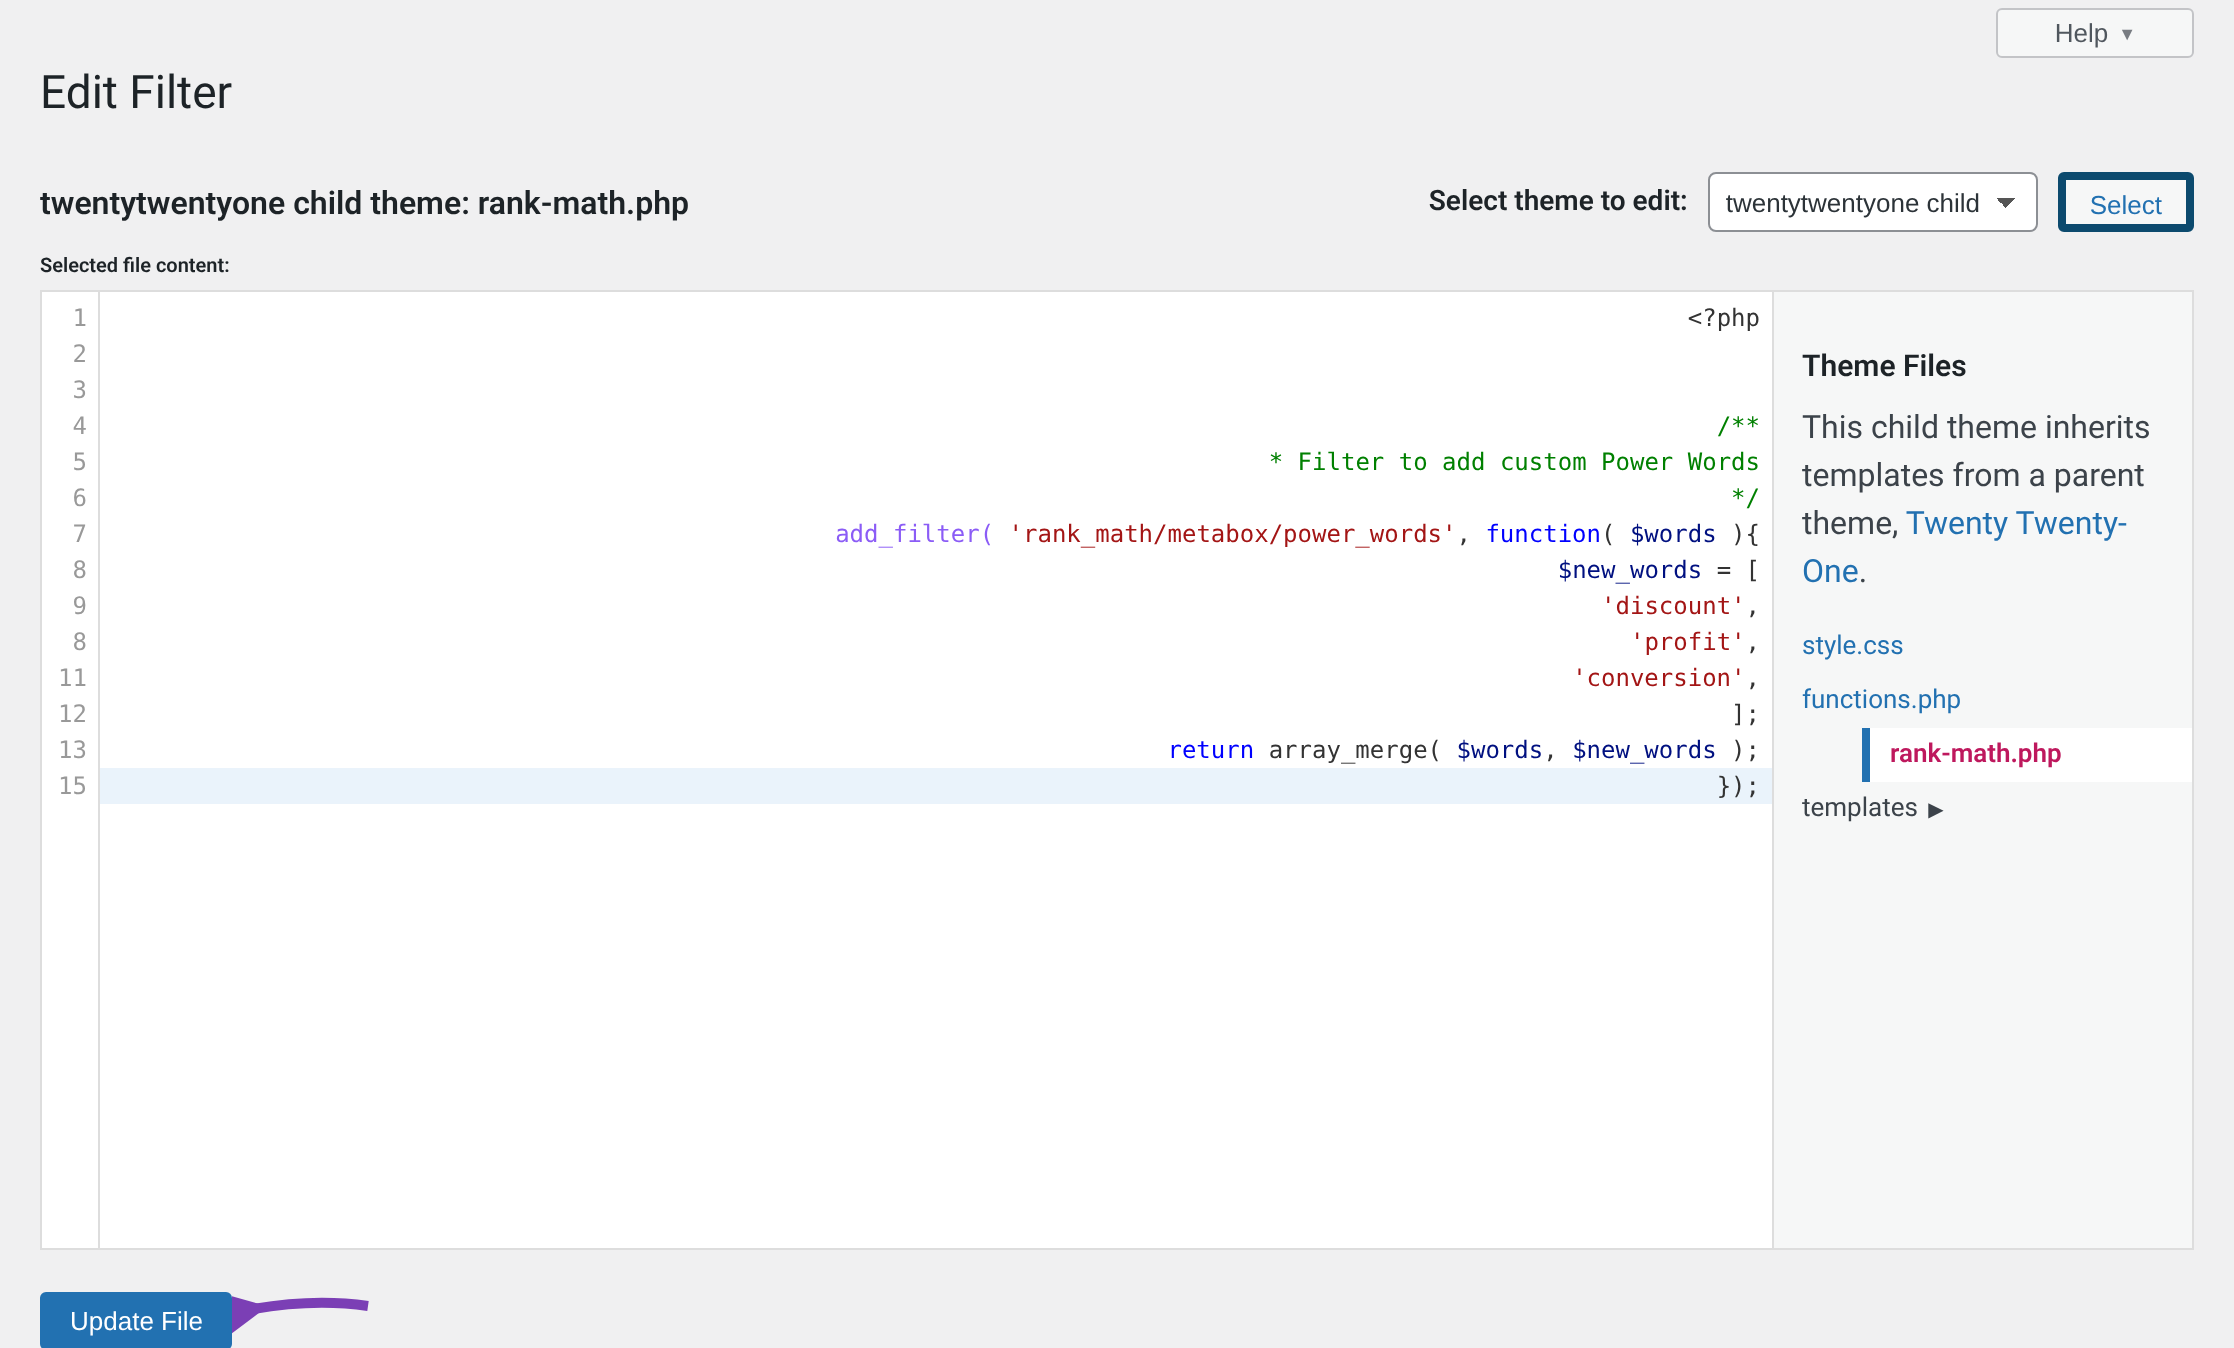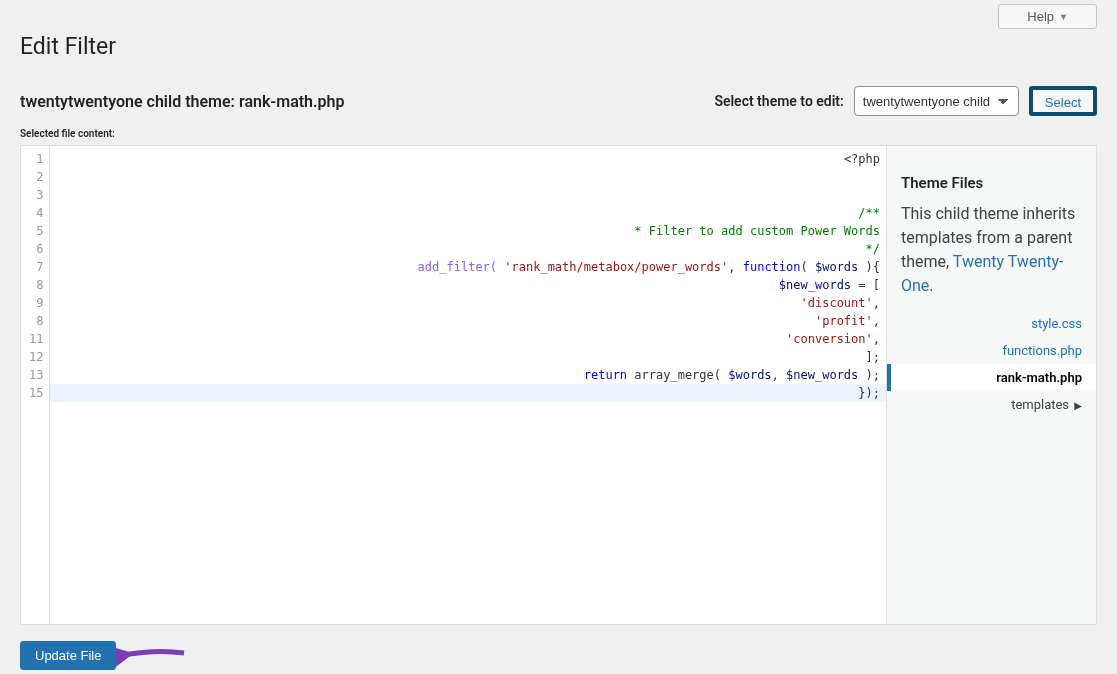--- a/index.html
+++ b/index.html
@@ -24,27 +24,27 @@
 .code-line.hl { background: #eaf3fb; margin: 0 -6px; padding: 0 6px; }
 .tok-str { color: #a31515; }
 .tok-kw { color: #0000ff; }
 .tok-var { color: #001080; }
 .tok-com { color: #008000; }
 .tok-fn { color: #8b5cf6; }
 .sidebar { width: 210px; border: 1px solid #ddd; border-left: none; background: #f6f7f7; padding: 28px 0 0 0; }
 .sidebar h3 { font-size: 15px; font-weight: 600; padding: 0 14px 10px 14px; color: #1d2327; }
 .sidebar .desc { padding: 0 14px 12px 14px; font-size: 16px; color: #3c434a; line-height: 1.5; }
 .sidebar .desc a { color: #2271b1; text-decoration: none; }
-.file-list { list-style: none; text-align: right; }
+.file-list { list-style: none; }
 .file-list li { padding: 6px 14px; font-size: 13px; }
 .file-list li a { color: #2271b1; text-decoration: none; }
-.file-list li.active { background: #fff; border-left: 4px solid #2271b1; padding-left: 10px; font-weight: 600; color: #000000; }
+.file-list li.active { background: #fff; border-left: 4px solid #2271b1; padding-left: 10px; font-weight: 600; color: #be185d; margin-left: 44px; }
 .file-list li.folder { color: #3c434a; }
 .file-list li.folder .arrow { font-size: 10px; margin-left: 2px; }
-.update-row { margin-top: 16px; display: flex; align-items: flex-start; gap: 0; }
+.update-row { margin-top: 16px; display: flex; align-items: flex-end; gap: 0; }
 .update-btn { background: #2271b1; border: 1px solid #2271b1; border-radius: 3px; padding: 6px 14px; font-size: 13px; color: #fff; cursor: pointer; }
 .arrow-annotation { display: inline-block; }
 .arrow-annotation svg { width: 70px; height: 30px; }
 </style>
 </head>
 <body>
 
 <div class="wrap">
   <div class="top-bar">
     <button class="help-btn">

